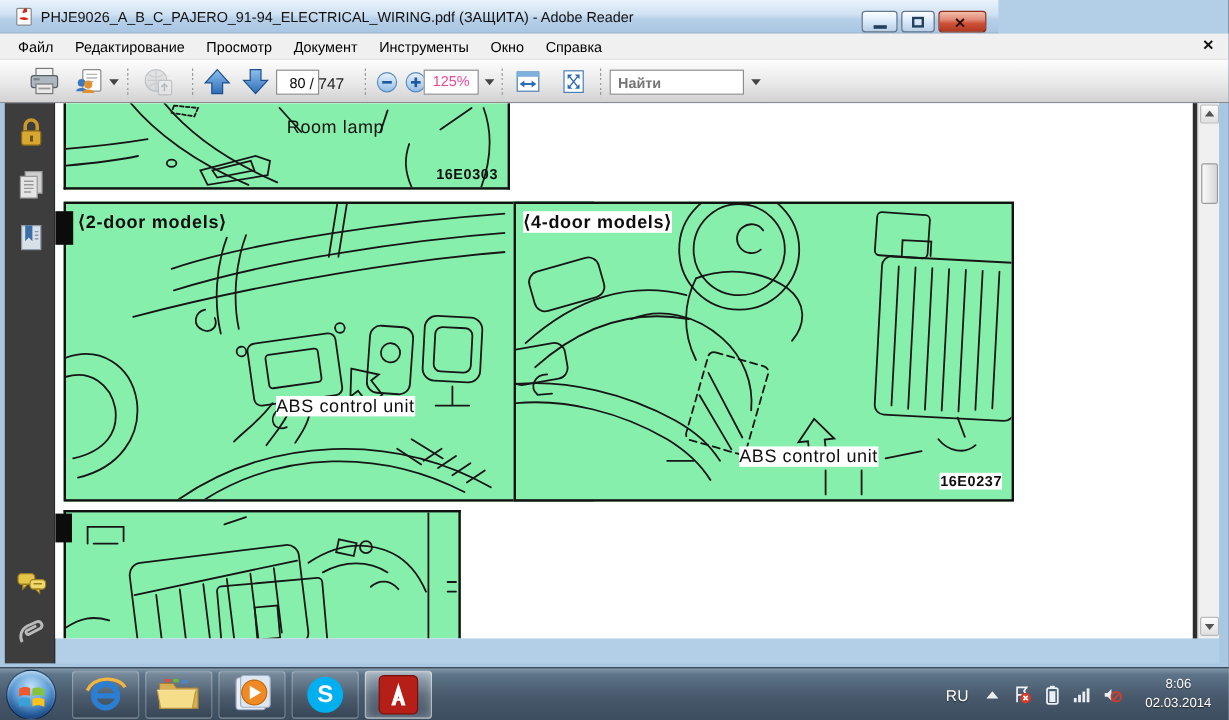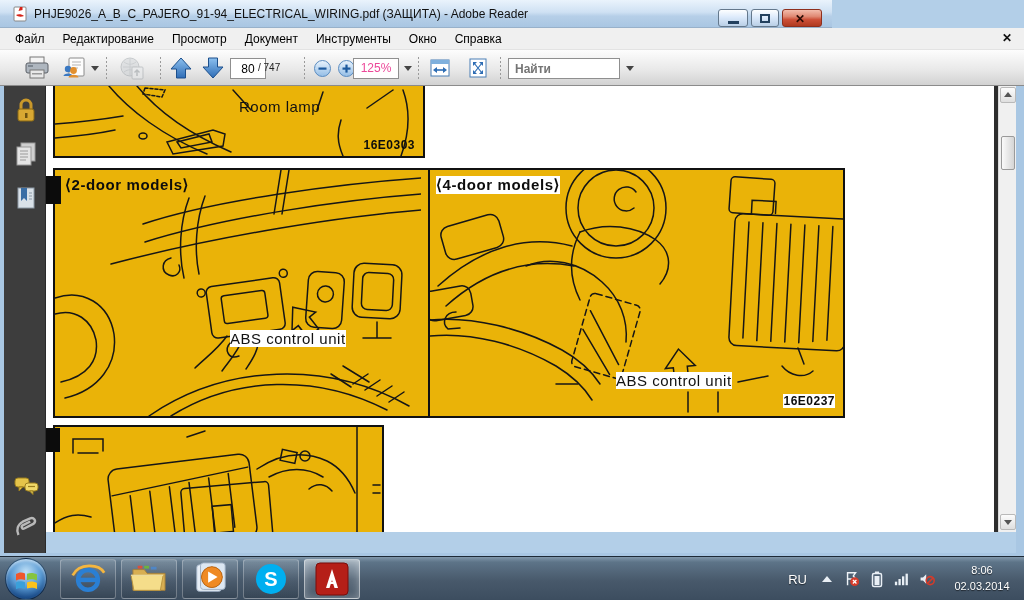--- a/index.html
+++ b/index.html
@@ -33,34 +33,34 @@
   .toolbar { position:absolute; left:0; top:50px; width:1024px; height:36px;
     background:linear-gradient(#fdfdfd,#e9e9e9 55%,#d2d2d2); border-bottom:1px solid #8b8b8b; }
   .tbtn { position:absolute; top:54px; height:28px; display:flex; align-items:center; justify-content:center;
     border-radius:3px; }
   .tb-sep { position:absolute; top:57px; width:1px; height:24px;
     background:repeating-linear-gradient(#9a9a9a 0 2px, transparent 2px 4px); }
   .tb-input { position:absolute; border:1px solid #8f8f8f; background:#fff; font-size:12px;
     font-family:"Liberation Sans",sans-serif; }
   .caret-down { width:0; height:0; border-left:4px solid transparent; border-right:4px solid transparent;
     border-top:5px solid #444; }
-  .page-total { position:absolute; left:258px; top:62px; font-size:10px; color:#222;text-align:right; }
+  .page-total { position:absolute; left:258px; top:62px; font-size:13px; color:#222;text-align:right; }
   .zoom-box { position:absolute; left:353px; top:58px; width:46px; height:21px; border:1px solid #8f8f8f;
     background:#fff; font-size:12px; color:#ec4899; text-align:center; line-height:19px; }
 
   
   .win-edge-l { position:absolute; left:0; top:86px; width:4px; height:467px; background:#a9c7e3; }
   .sidebar { position:absolute; left:4px; top:86px; width:42px; height:467px; background:#3d3d3d;
     border-right:1px solid #2a2a2a; }
   .side-ic { position:absolute; left:9px; width:26px; height:26px; }
 
   
   .docarea { position:absolute; left:46px; top:86px; width:948px; height:446px; background:#fff; overflow:hidden; }
   .page-edge { position:absolute; left:994px; top:86px; width:4px; height:446px; background:#2d2d2d; }
-  .panel { position:absolute; background:#eab308; }
+  .panel { position:absolute; background:#86efac; }
   .panel svg { position:absolute; left:0; top:0; }
   .panel path, .panel rect, .panel circle, .panel ellipse { fill:none; stroke:#161616; stroke-width:1.5; stroke-linecap:round; }
   .dlabel { position:absolute; font-size:15px; color:#111; letter-spacing:.5px; white-space:nowrap; }
   .dheader { position:absolute; font-size:15px; font-weight:bold; color:#0d0d0d; letter-spacing:.6px; white-space:nowrap; }
   .dcode { position:absolute; font-size:12px; font-weight:bold; color:#0d0d0d; letter-spacing:.5px; }
   .print-mark { position:absolute; background:#0c0c0c; }
 
   
   .vscroll { position:absolute; left:998px; top:86px; width:18px; height:446px; background:#f0f0f0; border-left:1px solid #d9d9d9; }
   .win-edge-r { position:absolute; left:1016px; top:86px; width:8px; height:467px; background:#a9c7e3; }

